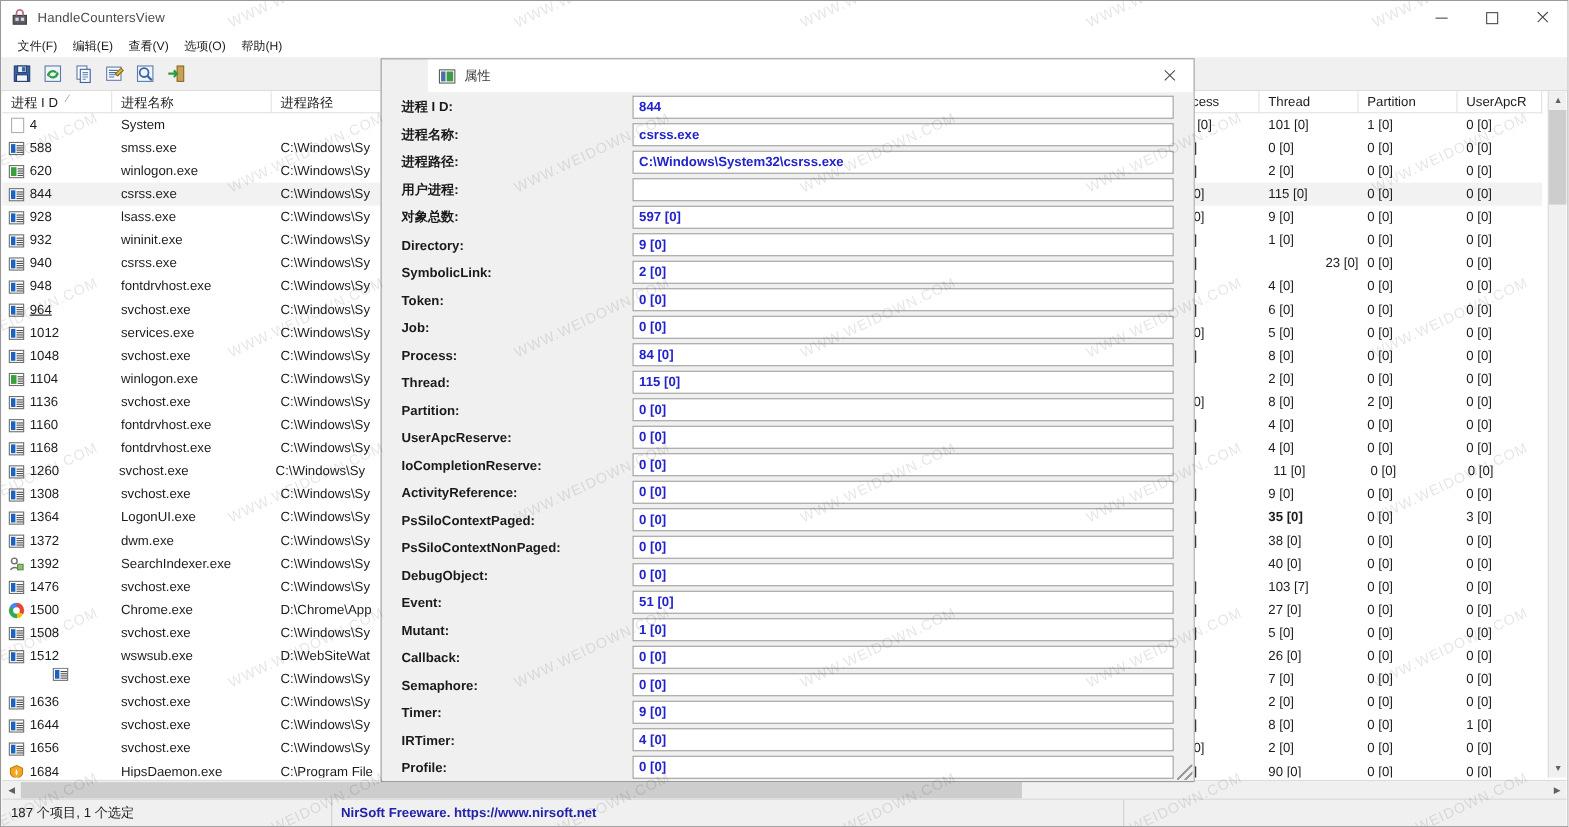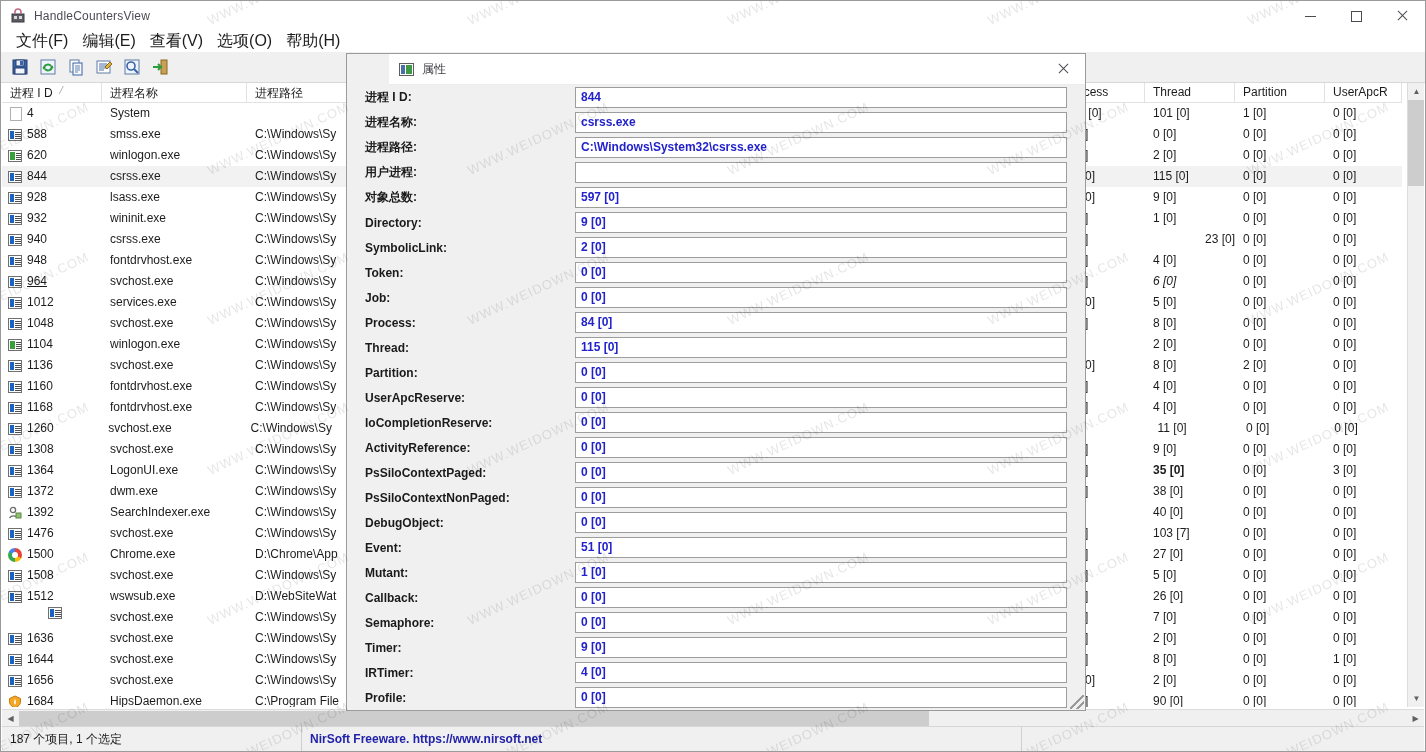--- a/index.html
+++ b/index.html
@@ -50,21 +50,21 @@
 
   
   .menubar {
     position: absolute; left: 0; top: 30px;
     width: 1424px; height: 21px;
     background: #ffffff;
     display: flex; align-items: center;
     padding-left: 8px;
   }
   .menu-item {
-    font-size: 16px; color: #1c1c1c;
+    font-size: 11px; color: #1c1c1c;
     padding: 2px 7px; cursor: default;
   }
 
   
   .toolbar {
     position: absolute; left: 0; top: 51px;
     width: 1424px; height: 31px;
     background: #f0f0f0;
     border-bottom: 1px solid #d8d8d8;
     display: flex; align-items: center;
@@ -474,21 +474,21 @@
           <div class="cell" style="width: 77px;">0 [0]</div>
         </div>
         <div class="lv-row">
           <div class="cell c-id" style="width: 100px; text-decoration: underline;">
             <span class="picon win"></span>
             <span>964</span>
           </div>
           <div class="cell" style="width: 145px;">svchost.exe</div>
           <div class="cell" style="width: 810px;">C:\Windows\Sy</div>
           <div class="cell" style="width: 88px;">0 [0]</div>
-          <div class="cell" style="width: 90px; font-style: italic;">6 [0]</div>
+          <div class="cell" style="width: 90px;">6 [0]</div>
           <div class="cell" style="width: 90px;">0 [0]</div>
           <div class="cell" style="width: 77px;">0 [0]</div>
         </div>
         <div class="lv-row">
           <div class="cell c-id" style="width: 100px;">
             <span class="picon win"></span>
             <span>1012</span>
           </div>
           <div class="cell" style="width: 145px;">services.exe</div>
           <div class="cell" style="width: 810px;">C:\Windows\Sy</div>

